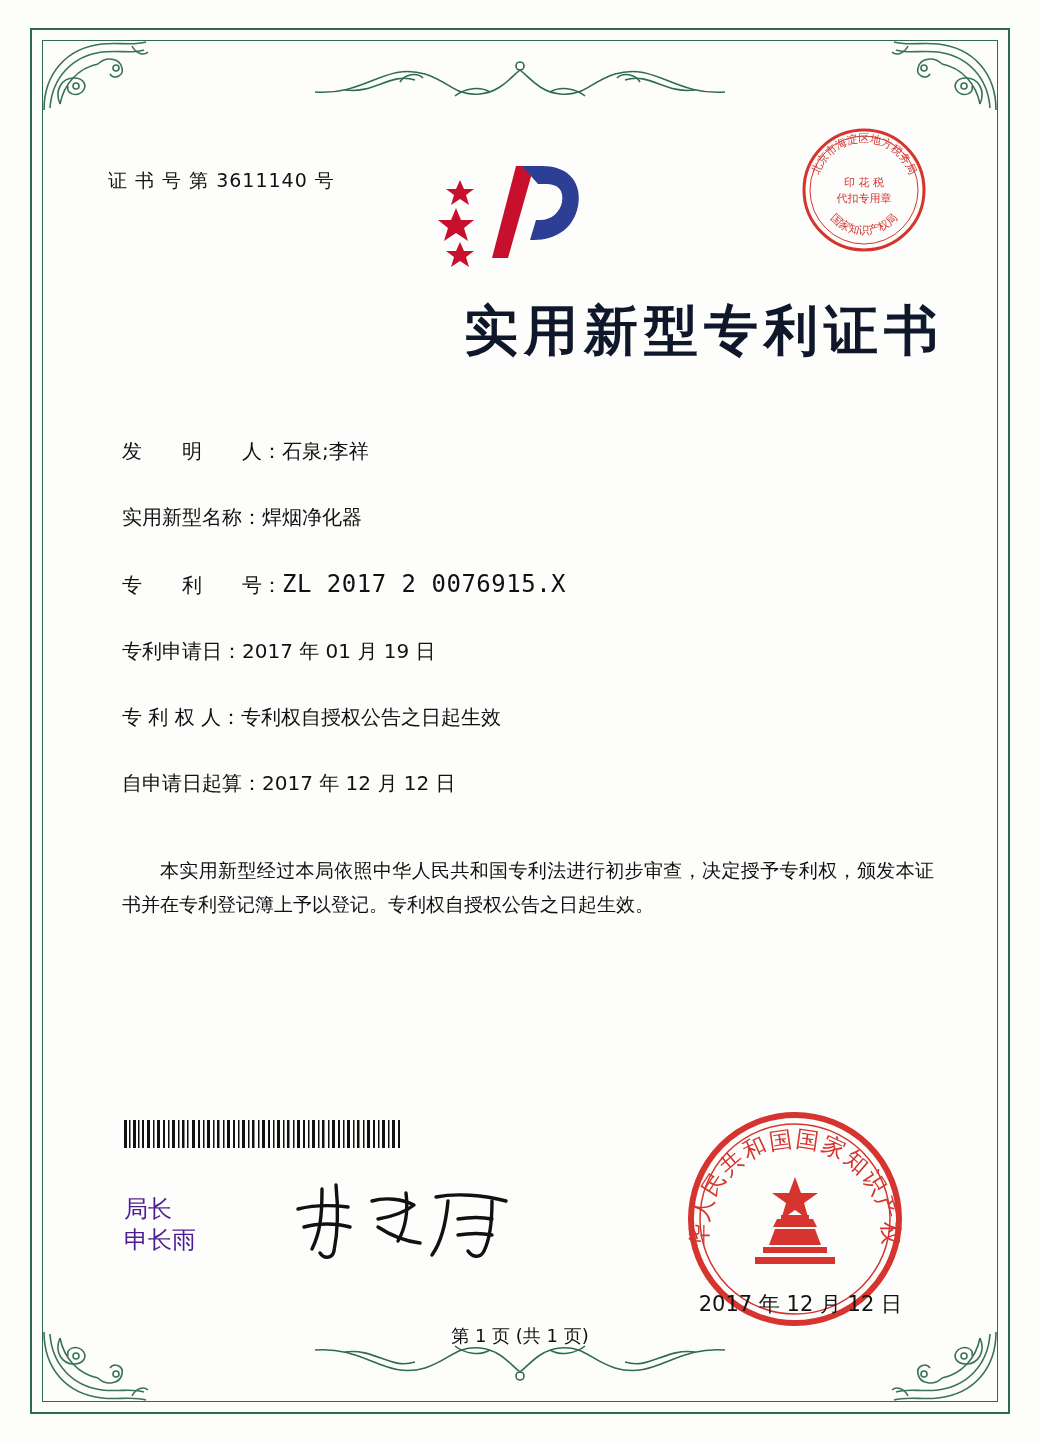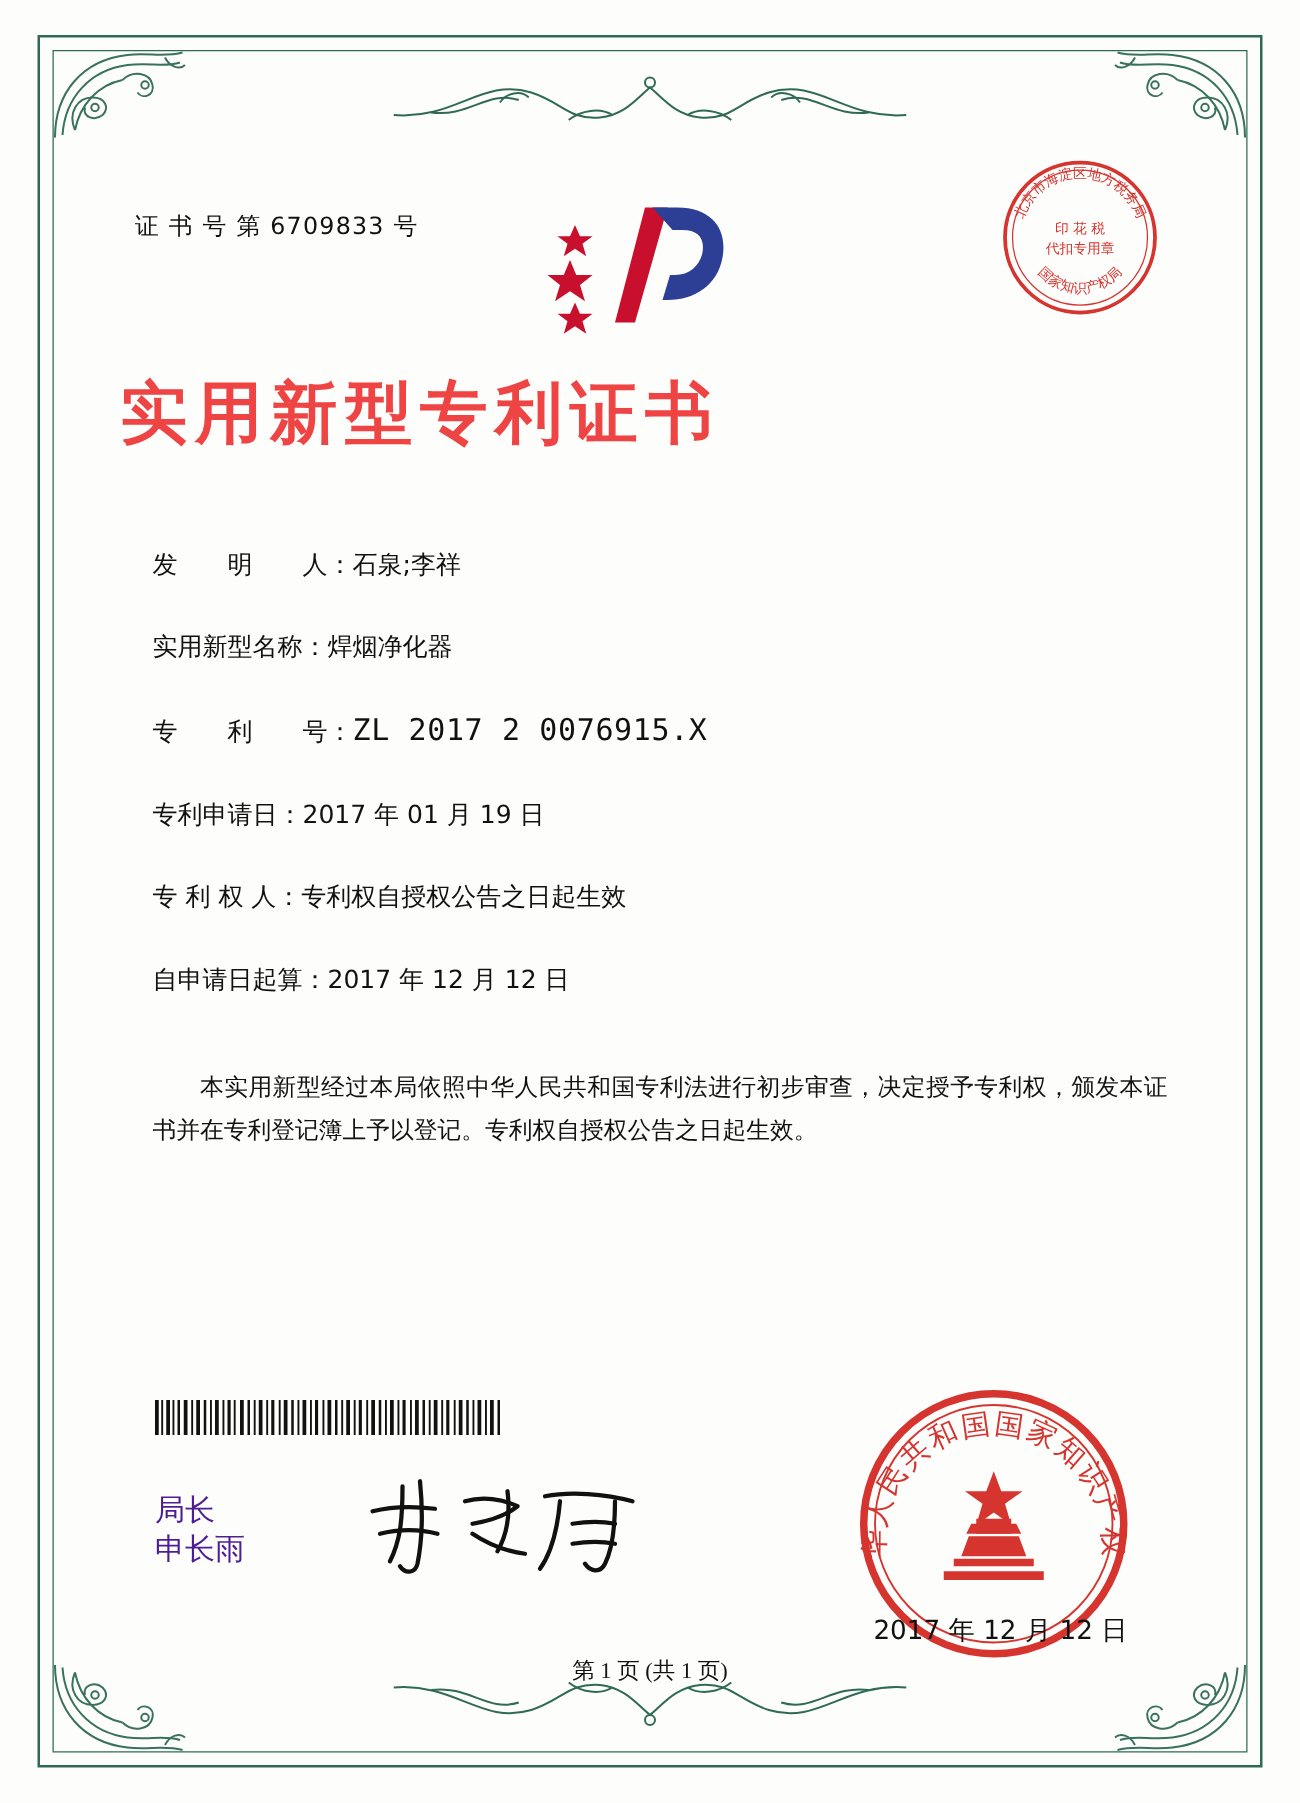--- a/index.html
+++ b/index.html
@@ -104,26 +104,26 @@
     width: 140px;
     height: 140px;
   }
   .stamp-tax svg { width: 100%; height: 100%; display: block; }
 
   .doc-title {
     position: absolute;
     left: 0;
     right: 0;
     top: 175px;
-    text-align: left;
+    text-align: right;
     font-family: "DejaVu Serif", "Liberation Serif", serif;
     font-weight: bold;
     font-size: 54px;
     letter-spacing: 6px;
-    color: #ef4444;
+    color: #0f172a;
   }
 
   .fields {
     position: absolute;
     left: 26px;
     right: 0;
     top: 318px;
   }
   .field {
     font-size: 20px;
@@ -206,21 +206,20 @@
   }
 
   .page-footer {
     position: absolute;
     left: 0;
     right: 0;
     bottom: -2px;
     text-align: center;
     font-size: 18px;
     color: #111;
-    font-family: Liberation Serif, serif;
   }
 </style>
 </head>
 <body>
 
 <div class="page">
 
   <div class="frame-outer"></div>
   <div class="frame-inner"></div>
 
@@ -292,21 +291,21 @@
       <path d="M24 70 C18 56, 26 44, 38 44 C48 44, 52 52, 46 58 C40 63, 30 60, 32 52"></path>
       <path d="M62 30 C70 22, 84 24, 86 34 C88 42, 78 46, 74 40"></path>
       <circle cx="40" cy="52" r="3"></circle>
       <circle cx="80" cy="34" r="3"></circle>
       <path d="M96 12 C100 20, 108 22, 112 18"></path>
     </svg>
   </div>
 
   <div class="content">
 
-    <div class="cert-number">证 书 号 第 6709833 号</div>
+    <div class="cert-number">证 书 号 第 3611140 号</div>
 
     <div class="logo">
       <svg viewBox="0 0 180 120">
         <g fill="#c8102e">
           <polygon points="26,58 31,70 44,70 34,78 38,91 26,83 14,91 18,78 8,70 21,70"></polygon>
           <polygon points="30,30 34,39 44,39 36,45 39,55 30,49 21,55 24,45 16,39 26,39"></polygon>
           <polygon points="30,92 34,101 44,101 36,107 39,117 30,111 21,117 24,107 16,101 26,101"></polygon>
         </g>
         <path d="M62 108 L86 16 L104 16 L78 108 Z" fill="#c8102e"></path>
         <path d="M92 16 L112 16 C140 16 152 34 148 56 C144 78 126 90 104 90 L100 90 L106 70 L110 70 C122 70 130 62 132 52 C134 40 128 34 116 34 L108 34 Z" fill="#2d3f94"></path>

